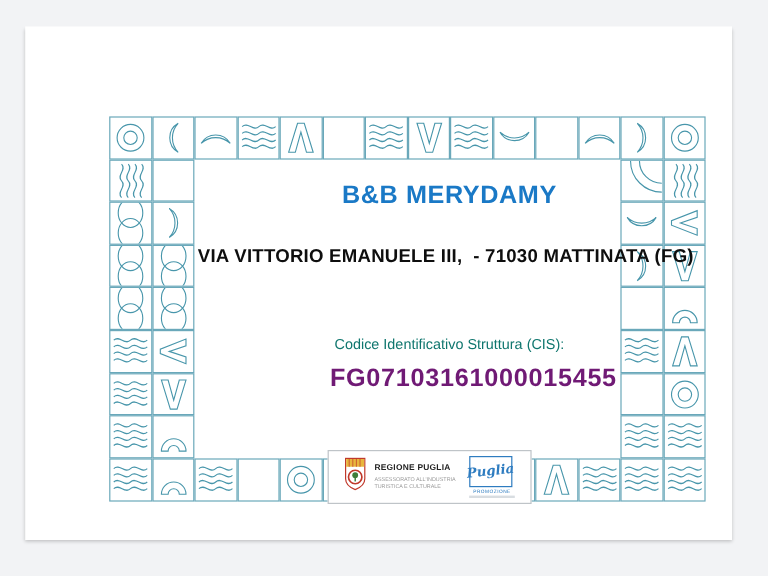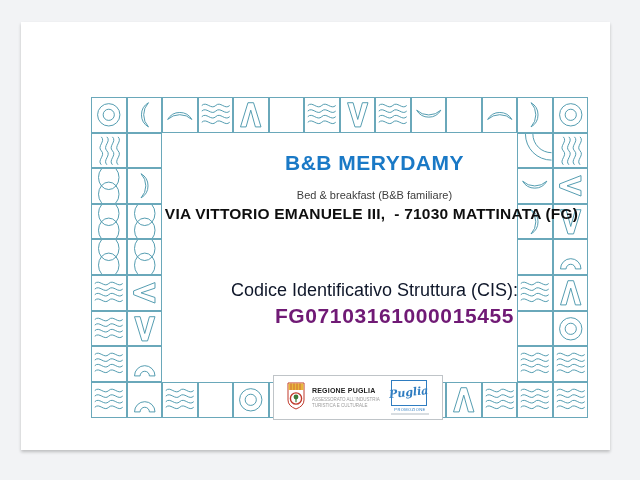--- a/index.html
+++ b/index.html
@@ -42,21 +42,21 @@
   .subtitle{
     left:70px;top:167px;width:497px;
     font-size:11px;color:#3d3d3d;
   }
   .address{
     left:21px;top:183px;width:589px;
     font-size:15.5px;font-weight:bold;color:#0e0e0e;letter-spacing:.2px;
   }
   .cis-label{
     left:70px;top:258px;width:497px;
-    font-size:18px;color:#0f172a;
+    font-size:12px;color:#0f766e;
   }
   .cis-code{
     left:70px;top:282px;width:497px;
     font-size:21px;font-weight:bold;color:#701a75;letter-spacing:.6px;margin-left:20px;
   }
   
   .logo-box{
     position:absolute;left:252px;top:353px;width:170px;height:45px;
     background:#fff;border:1px solid #bfc4c8;box-sizing:border-box;
     display:flex;align-items:center;z-index:5;
@@ -406,21 +406,20 @@
           <svg viewBox="0 0 36 36">
             <path d="M3 8 C8 3 13 13 18 8 C23 3 28 13 33 8" fill="none" stroke="#4896ab" stroke-width="1"></path>
            <path d="M3 14 C8 9 13 19 18 14 C23 9 28 19 33 14" fill="none" stroke="#4896ab" stroke-width="1"></path>
            <path d="M3 20 C8 15 13 25 18 20 C23 15 28 25 33 20" fill="none" stroke="#4896ab" stroke-width="1"></path>
            <path d="M3 26 C8 21 13 31 18 26 C23 21 28 31 33 26" fill="none" stroke="#4896ab" stroke-width="1"></path>
           </svg>
         </span>
       </div>
 
     <div class="cert-text title">B&amp;B MERYDAMY</div>
-    <div class="cert-text subtitle">Bed &amp; breakfast (B&amp;B familiare)</div>
     <div class="cert-text address">VIA VITTORIO EMANUELE III,  - 71030 MATTINATA (FG)</div>
     <div class="cert-text cis-label">Codice Identificativo Struttura (CIS):</div>
     <div class="cert-text cis-code">FG07103161000015455</div>
 
     <div class="logo-box">
       <span class="shield">
         <svg width="18" height="28" viewBox="0 0 18 28">
           <path d="M1 1 H17 V18 Q17 24 9 27 Q1 24 1 18 Z" fill="#ffffff" stroke="#c0392b" stroke-width="1"></path>
           <path d="M1.5 1.5 H16.5 V8 H1.5 Z" fill="#e8b63c"></path>
           <path d="M4 1.5 V8 M7 1.5 V8 M10 1.5 V8 M13 1.5 V8" stroke="#c0392b" stroke-width="0.6"></path>

